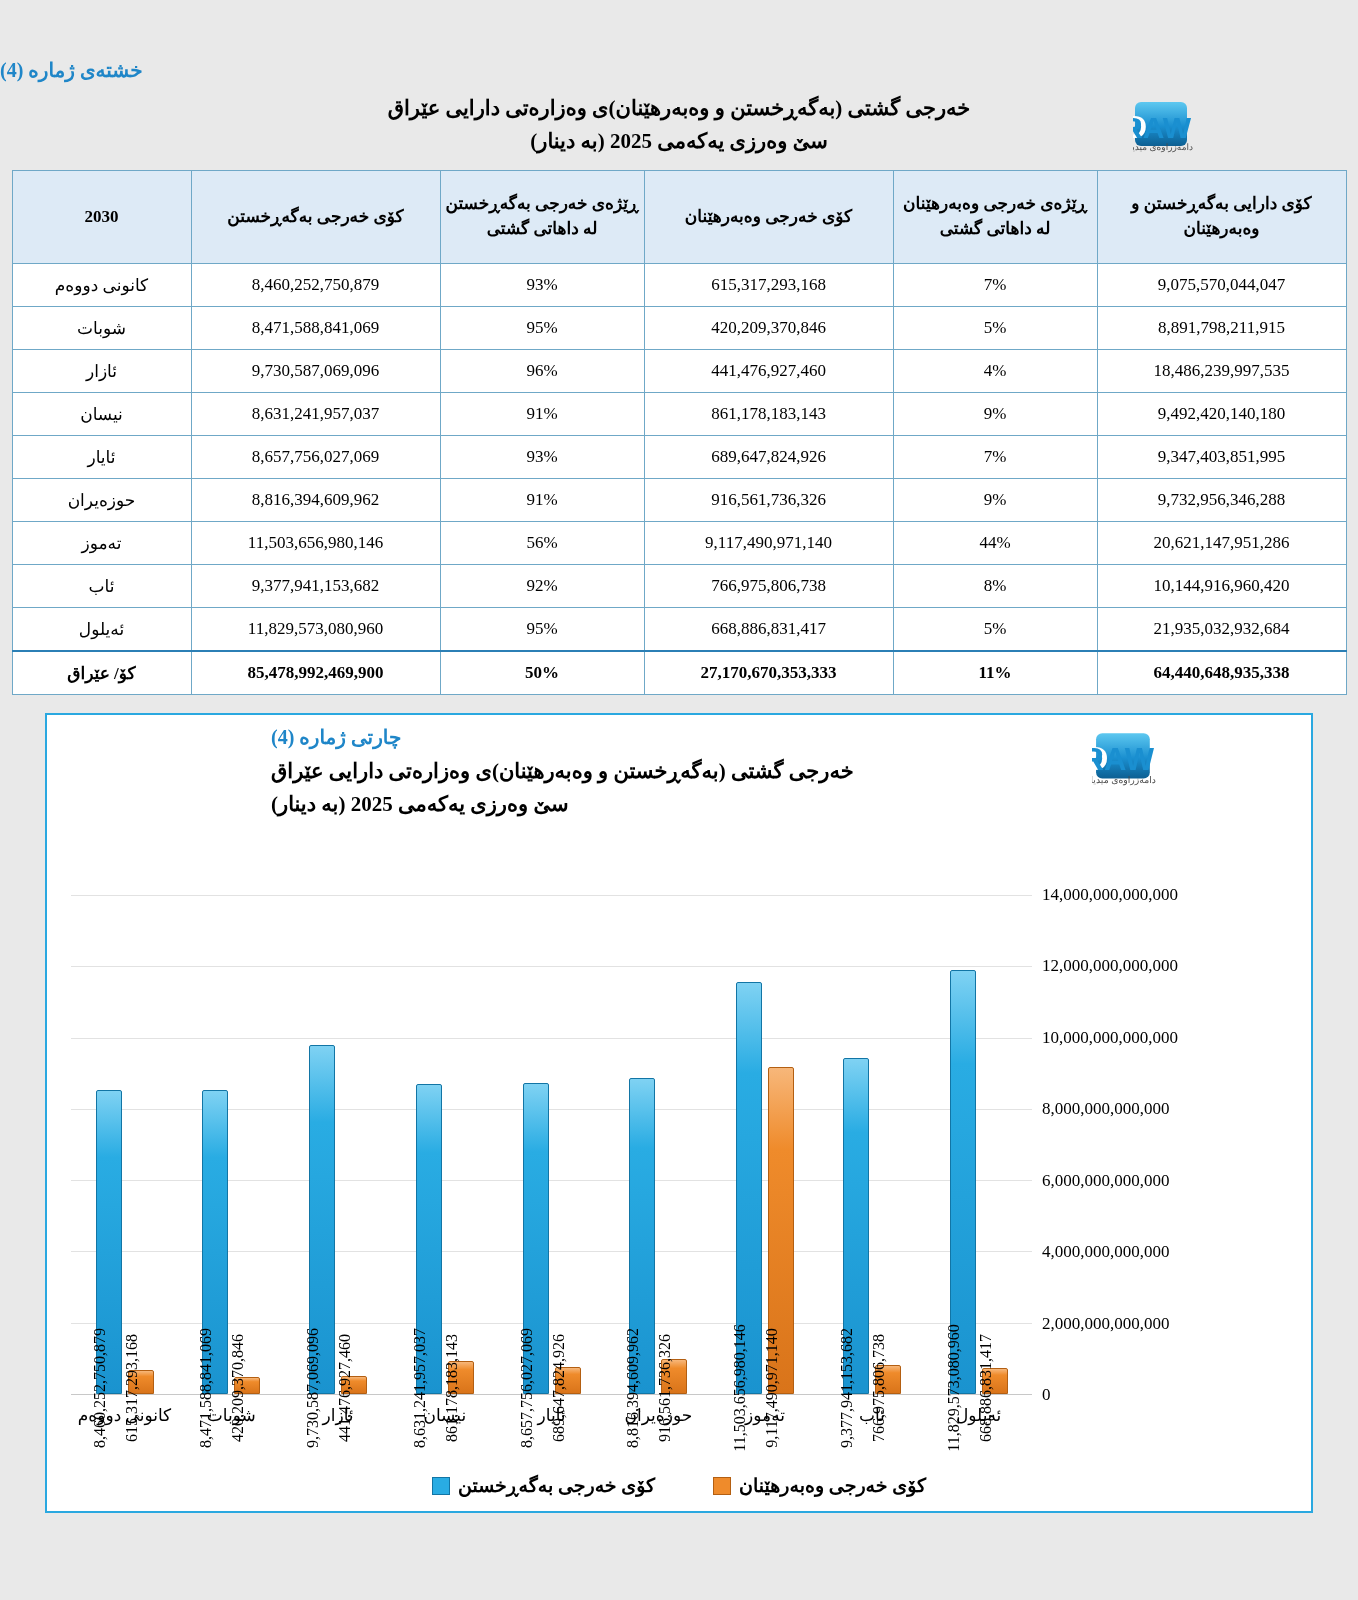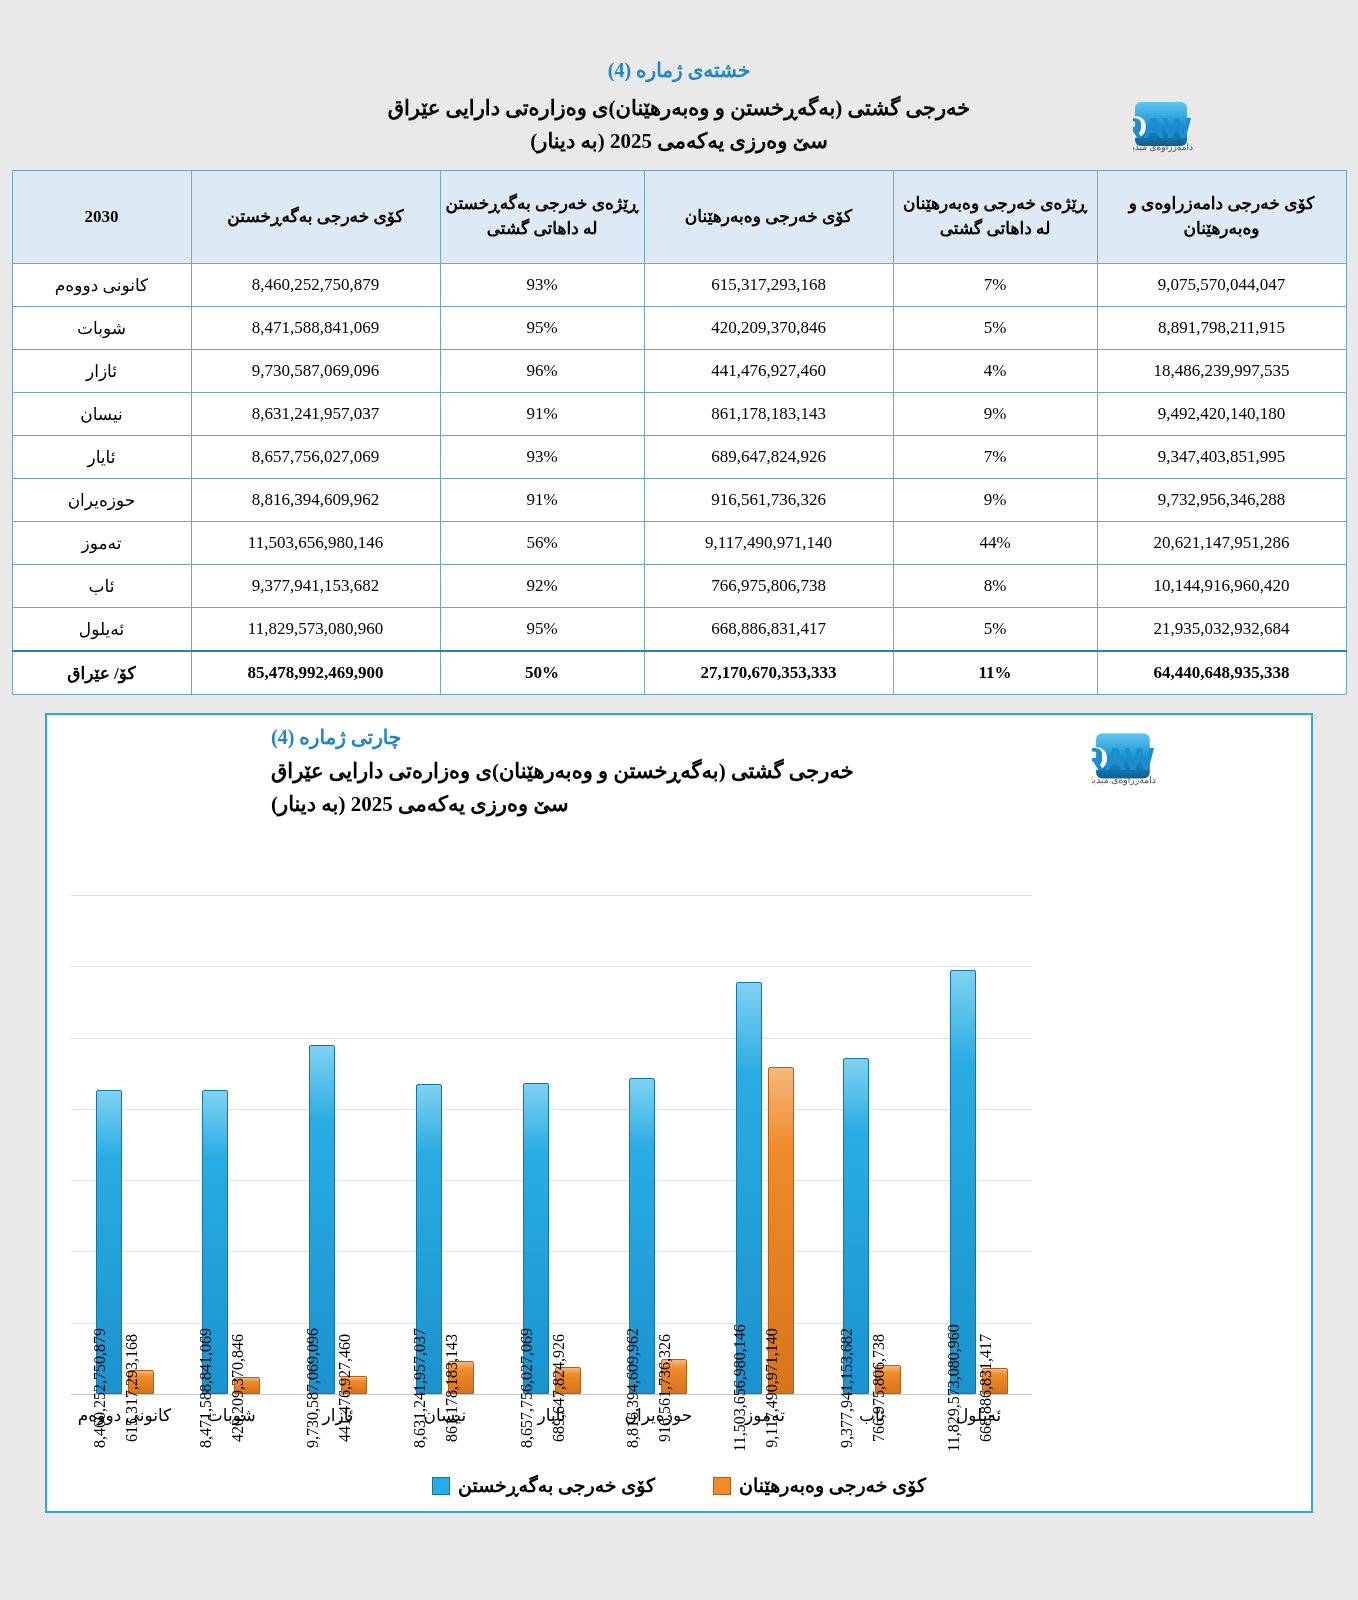--- a/index.html
+++ b/index.html
@@ -8,21 +8,21 @@
     background:#e9e9e9;
     font-family:"Liberation Serif", serif;
     color:#000;
     position:relative;
     overflow:hidden;
   }
   .page{position:relative;width:1358px;height:1600px;}
 
   
   .table-caption{
-    text-align:center;
+    text-align:left;
     color:#1f86c8;
     font-size:20px;
     font-weight:bold;
     padding-top:58px;
   }
   .table-title-row{
     display:flex;
     align-items:flex-start;
     padding:10px 40px 6px 40px;
   }
@@ -231,21 +231,21 @@
     </div>
     <div class="table-title">
       <div>خەرجی گشتی (بەگەڕخستن و وەبەرهێنان)ی وەزارەتی دارایی عێراق</div>
       <div>سێ وەرزی یەکەمی 2025 (بە دینار)</div>
     </div>
   </div>
 
   <table class="data">
     <thead>
       <tr>
-        <th class="col-num">کۆی خەرجی دامەزراوەی و وەبەرهێنان</th>
+        <th class="col-num">کۆی دارایی بەگەڕخستن و وەبەرهێنان</th>
         <th class="col-pct">ڕێژەی خەرجی وەبەرهێنان لە داهاتی گشتی</th>
         <th class="col-num">کۆی خەرجی وەبەرهێنان</th>
         <th class="col-pct">ڕێژەی خەرجی بەگەڕخستن لە داهاتی گشتی</th>
         <th class="col-num">کۆی خەرجی بەگەڕخستن</th>
         <th class="col-month">2030</th>
       </tr>
     </thead>
     <tbody>
       <tr>
         <td>9,075,570,044,047</td>
@@ -350,20 +350,30 @@
       <div class="chart-head-text">
         <div class="chart-caption">چارتی ژماره (4)</div>
         <div class="chart-title">
           <div>خەرجی گشتی (بەگەڕخستن و وەبەرهێنان)ی وەزارەتی دارایی عێراق</div>
           <div>سێ وەرزی یەکەمی 2025  (بە دینار)</div>
         </div>
       </div>
     </div>
 
     <div class="plot-wrap">
+      <div class="y-axis">
+        <div class="y-label" style="top:0%">14,000,000,000,000</div>
+        <div class="y-label" style="top:14.28%">12,000,000,000,000</div>
+        <div class="y-label" style="top:28.57%">10,000,000,000,000</div>
+        <div class="y-label" style="top:42.85%">8,000,000,000,000</div>
+        <div class="y-label" style="top:57.14%">6,000,000,000,000</div>
+        <div class="y-label" style="top:71.42%">4,000,000,000,000</div>
+        <div class="y-label" style="top:85.71%">2,000,000,000,000</div>
+        <div class="y-label" style="top:100%">0</div>
+      </div>
       <div class="plot">
         <div class="gridline" style="top:0%"></div>
         <div class="gridline" style="top:14.28%"></div>
         <div class="gridline" style="top:28.57%"></div>
         <div class="gridline" style="top:42.85%"></div>
         <div class="gridline" style="top:57.14%"></div>
         <div class="gridline" style="top:71.42%"></div>
         <div class="gridline" style="top:85.71%"></div>
 
         <div class="bars">

